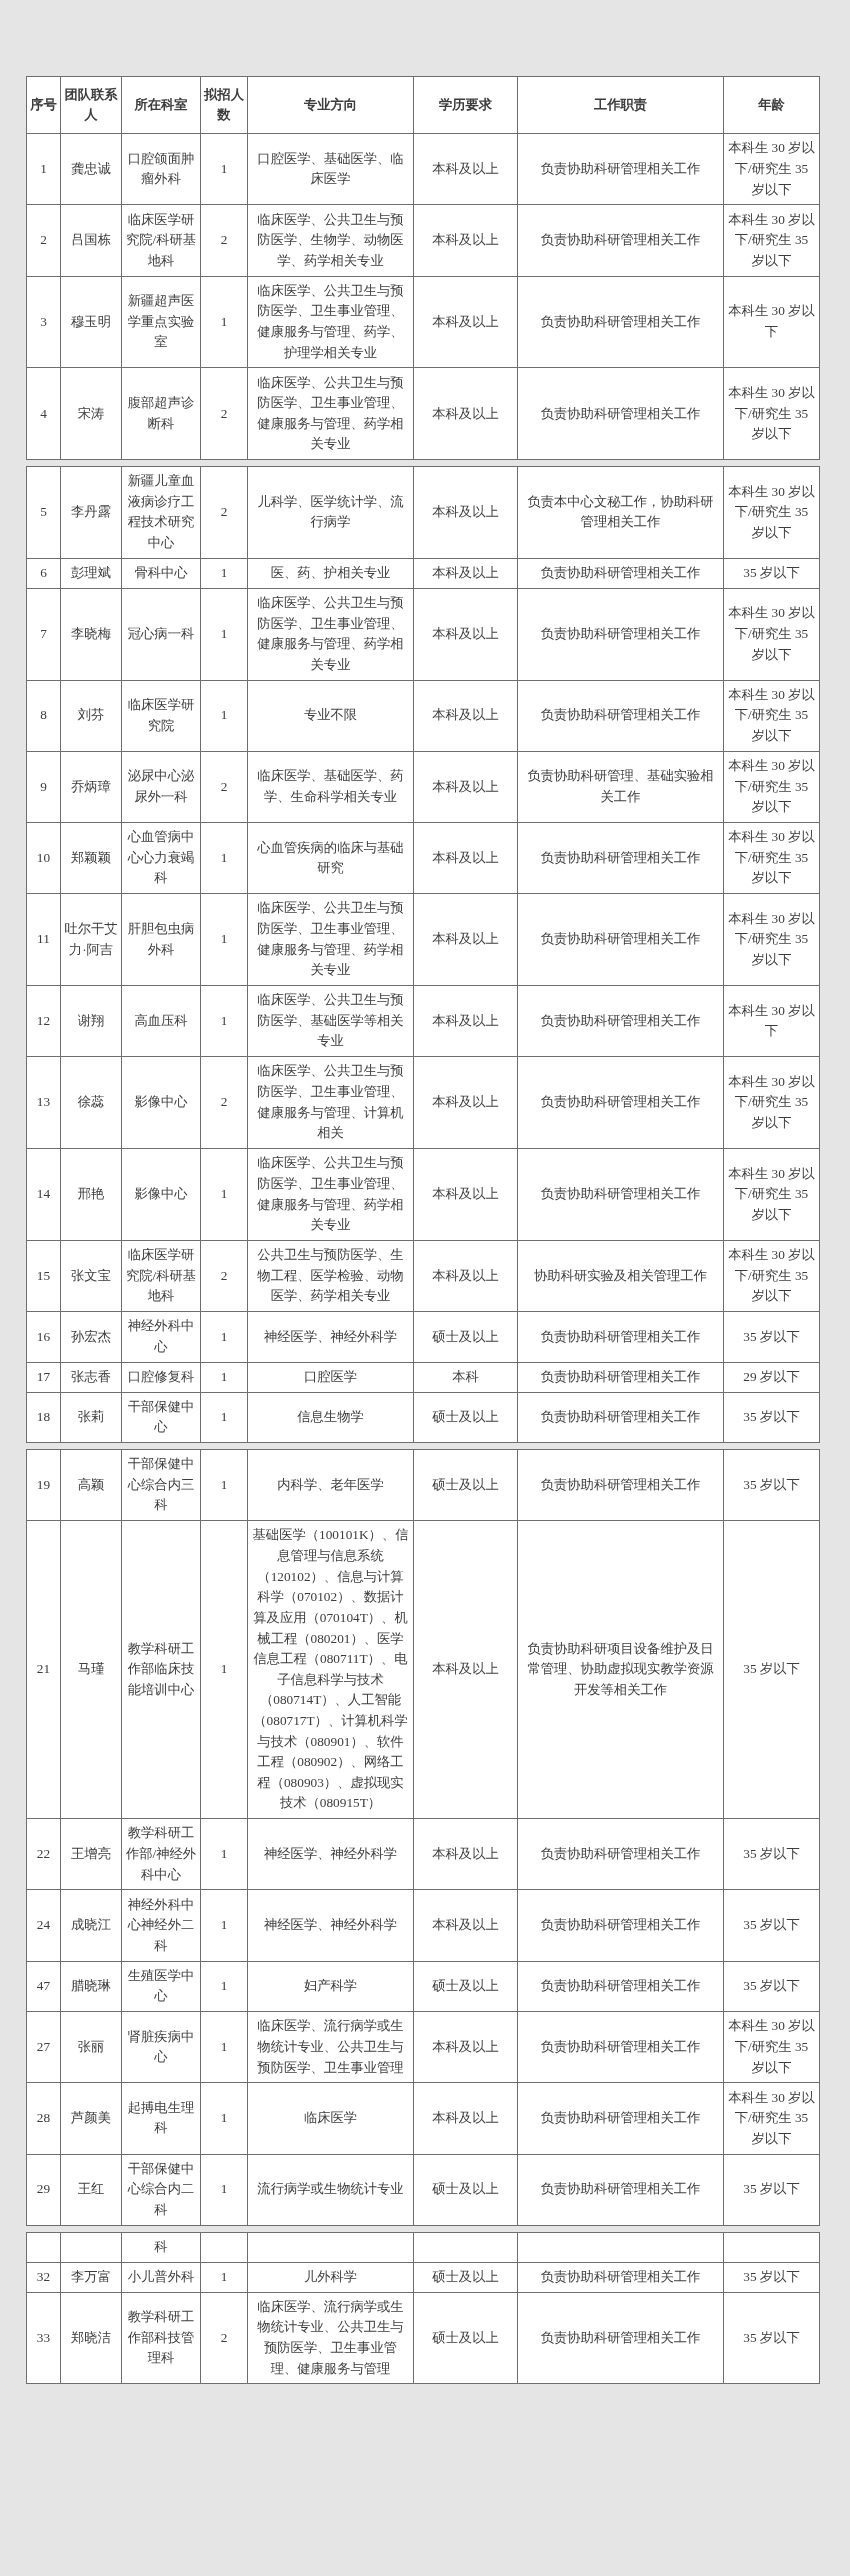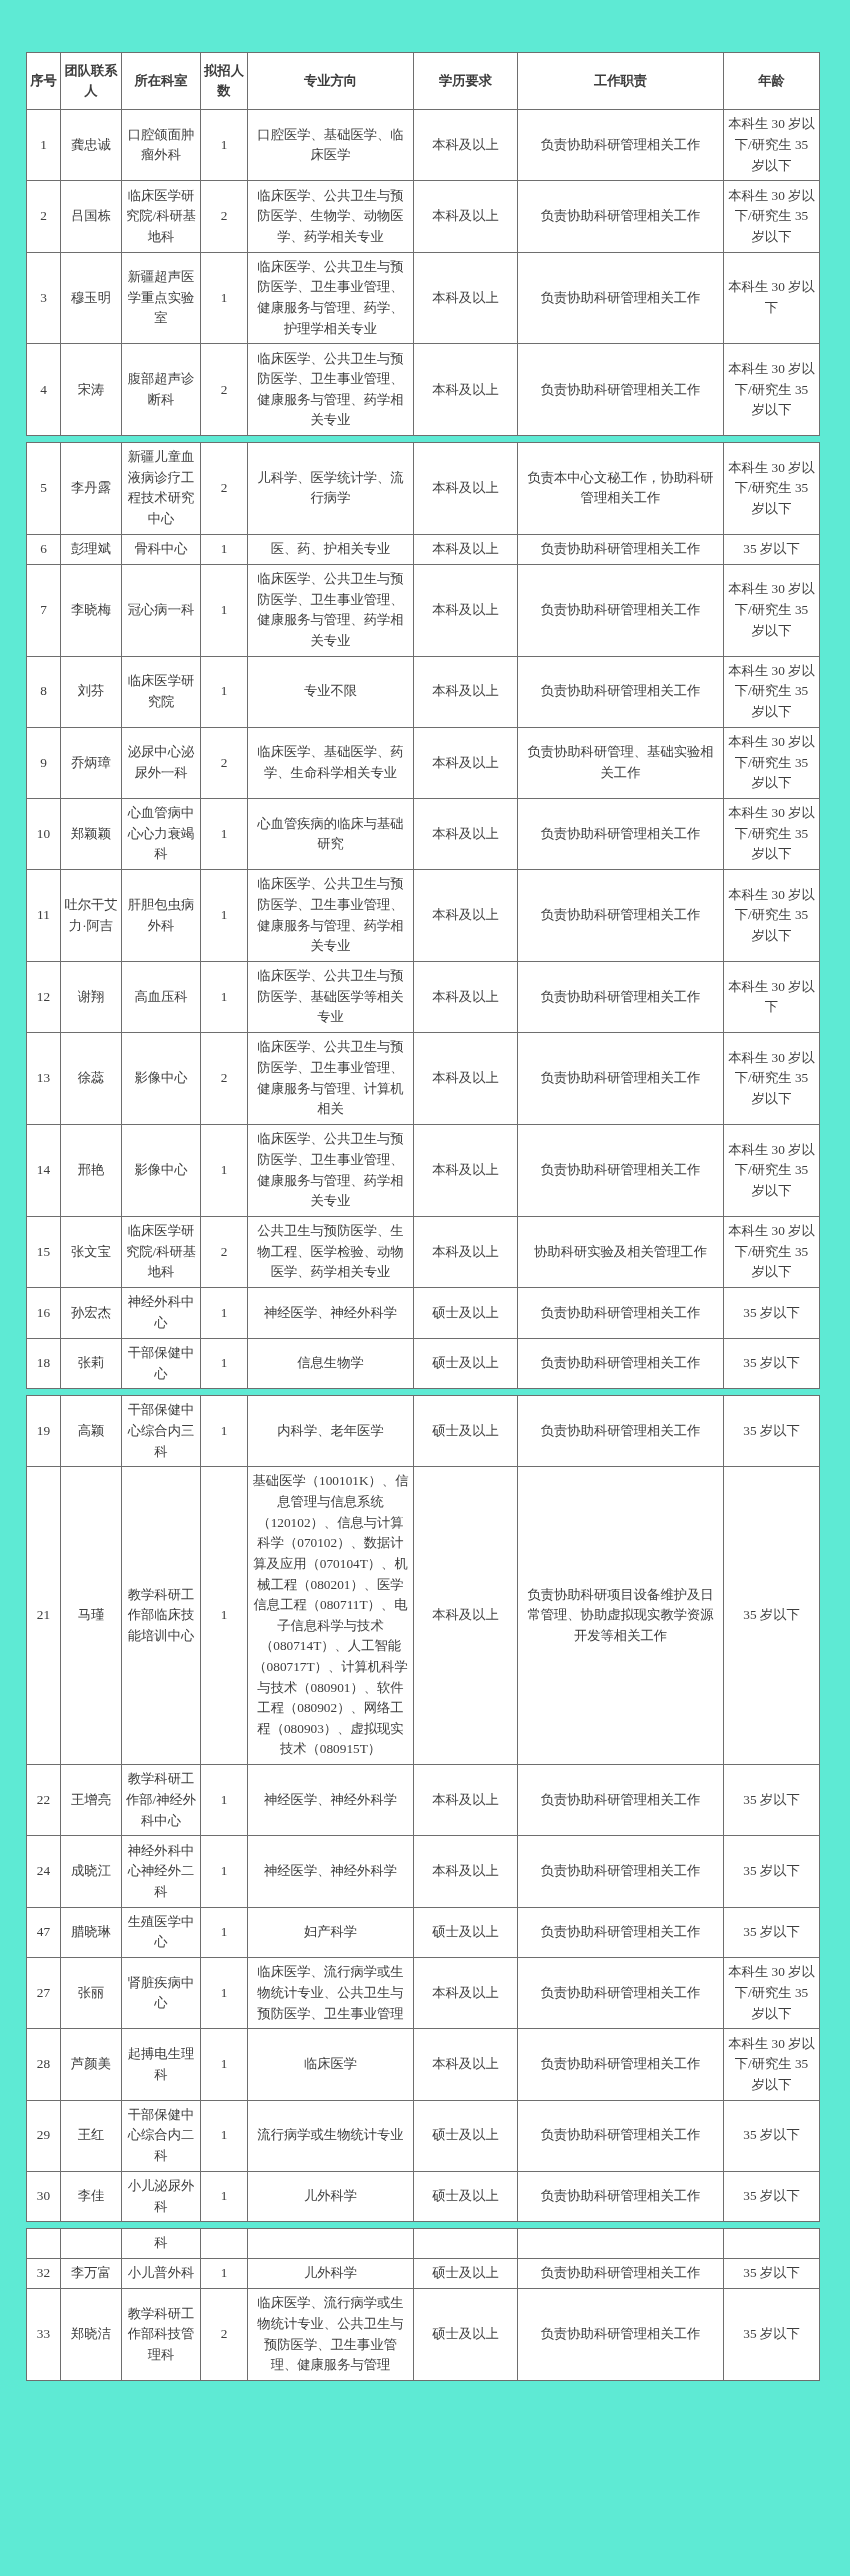--- a/index.html
+++ b/index.html
@@ -5,23 +5,23 @@
   html, body {
     margin: 0;
     padding: 0;
     background: #ffffff;
     font-family: "Liberation Serif", "DejaVu Serif", serif;
     color: #3d3d3d;
   }
   #canvas {
     width: 851px;
     min-height: 2576px;
-    background: #5eead4;
+    background: #e5e5e5;
     box-sizing: border-box;
-    padding: 52px 0 0 26px;
+    padding: 76px 0 0 26px;
   }
   .page-gap { height: 5.8px; }
   table.doc-table {
     border-collapse: collapse;
     table-layout: fixed;
     width: 793px;
     background: #ffffff;
   }
   table.doc-table td, table.doc-table th {
     border: 0.8px solid #6e6e6e;
@@ -247,20 +247,30 @@
             <td>16</td>
             <td>孙宏杰</td>
             <td>神经外科中心</td>
             <td>1</td>
             <td>神经医学、神经外科学</td>
             <td>硕士及以上</td>
             <td>负责协助科研管理相关工作</td>
             <td>35 岁以下</td>
           </tr>
           <tr>
+            <td>17</td>
+            <td>张志香</td>
+            <td>口腔修复科</td>
+            <td>1</td>
+            <td>口腔医学</td>
+            <td>本科</td>
+            <td>负责协助科研管理相关工作</td>
+            <td>29 岁以下</td>
+          </tr>
+          <tr>
             <td>18</td>
             <td>张莉</td>
             <td>干部保健中心</td>
             <td>1</td>
             <td>信息生物学</td>
             <td>硕士及以上</td>
             <td>负责协助科研管理相关工作</td>
             <td>35 岁以下</td>
           </tr>
         </tbody>
@@ -351,30 +361,20 @@
           <tr>
             <td>29</td>
             <td>王红</td>
             <td>干部保健中心综合内二科</td>
             <td>1</td>
             <td>流行病学或生物统计专业</td>
             <td>硕士及以上</td>
             <td>负责协助科研管理相关工作</td>
             <td>35 岁以下</td>
           </tr>
-          <tr>
-            <td>30</td>
-            <td>李佳</td>
-            <td>小儿泌尿外科</td>
-            <td>1</td>
-            <td>儿外科学</td>
-            <td>硕士及以上</td>
-            <td>负责协助科研管理相关工作</td>
-            <td>35 岁以下</td>
-          </tr>
         </tbody>
       </table>
       <div class="page-gap"></div>
       <table class="doc-table">
         <colgroup>
           <col class="col-no">
           <col class="col-contact">
           <col class="col-dept">
           <col class="col-count">
           <col class="col-major">

